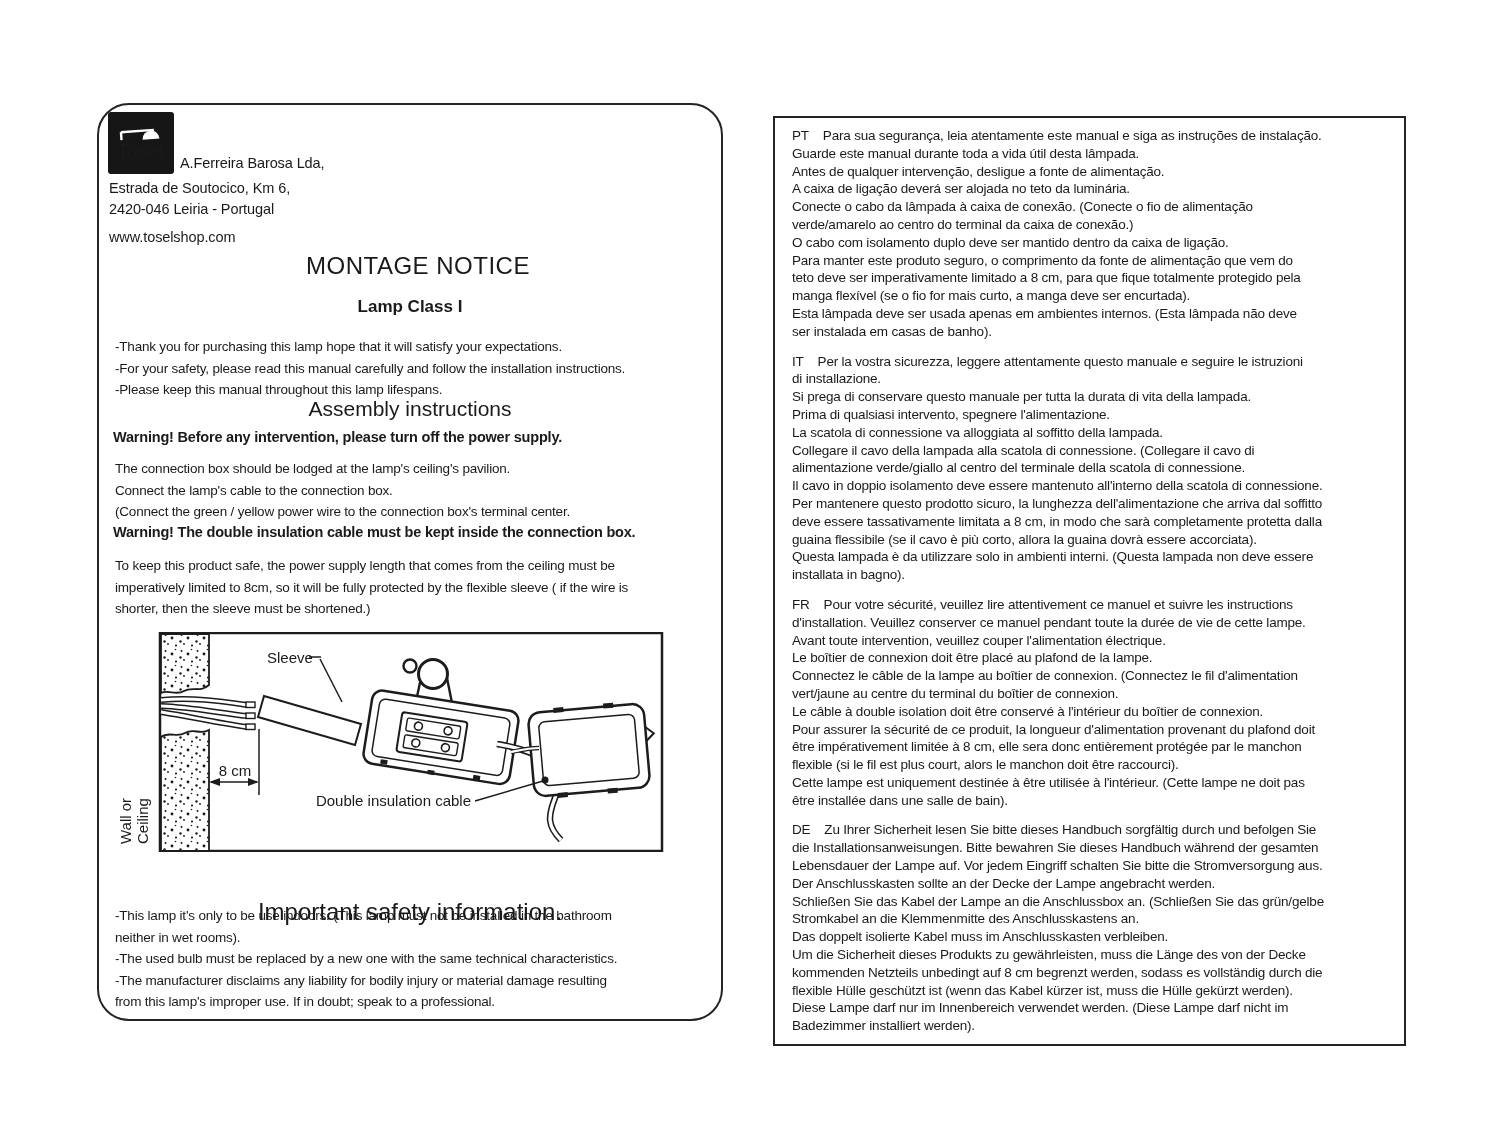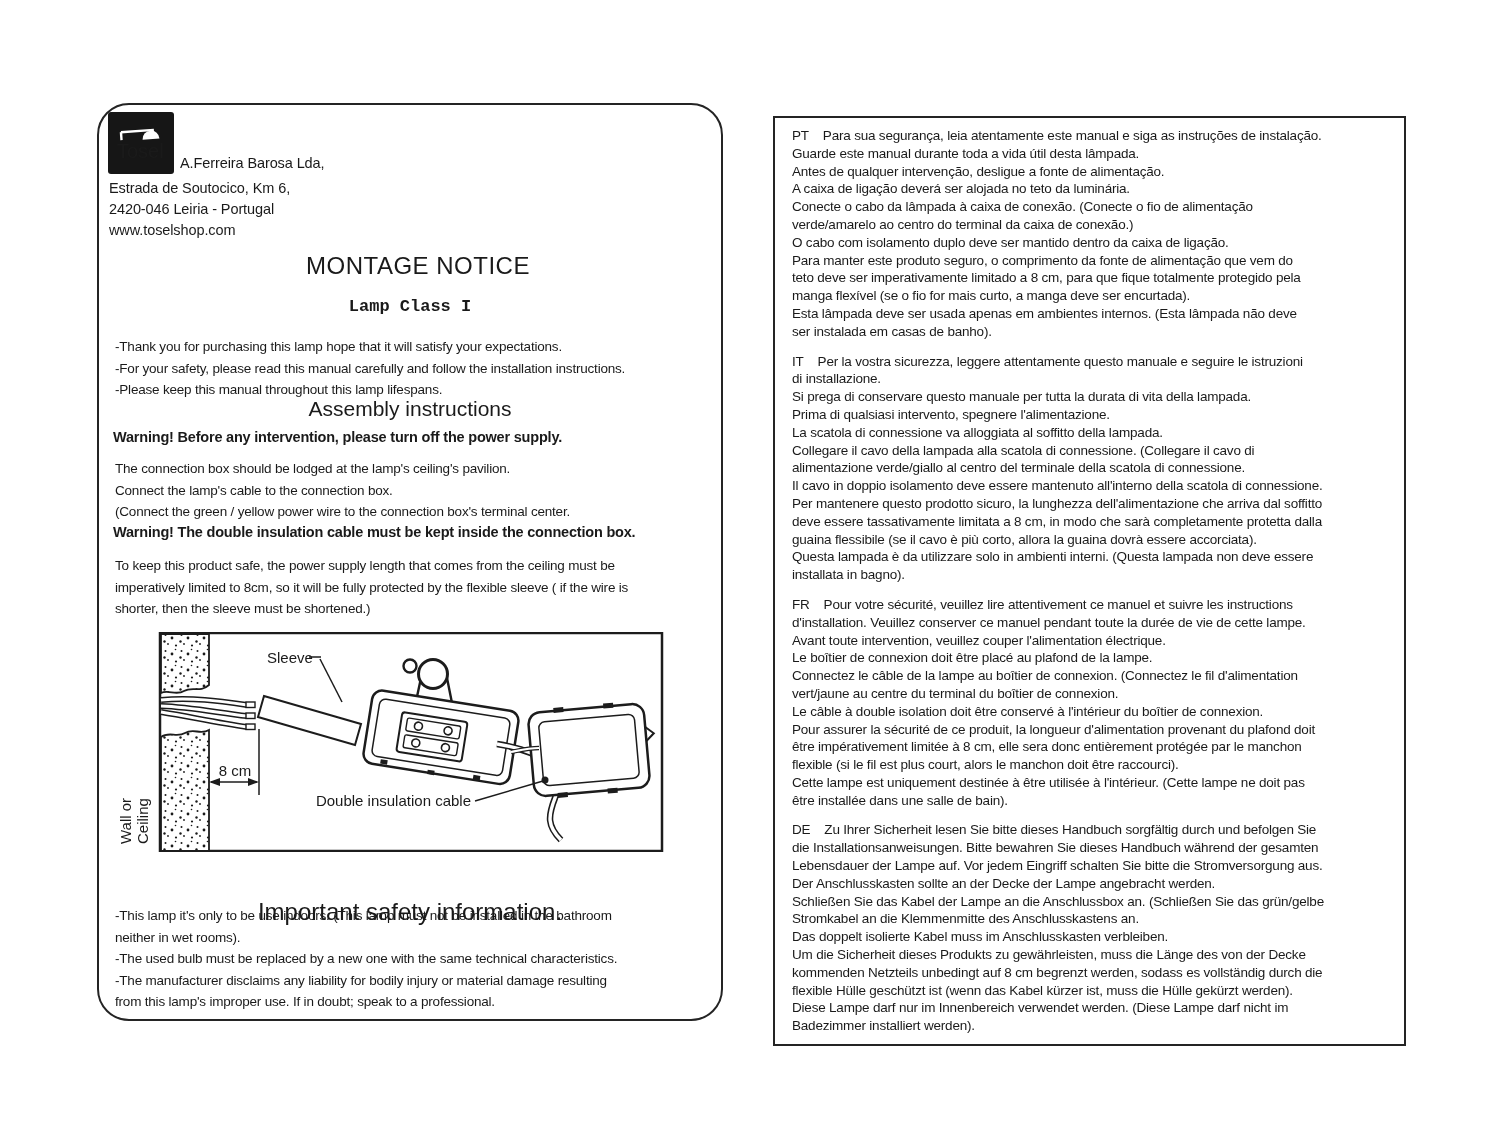--- a/index.html
+++ b/index.html
@@ -38,24 +38,24 @@
         <line x1="13" y1="19" x2="46" y2="19" stroke="#ffffff" stroke-width="2.4"></line>
         <line x1="13" y1="19" x2="13" y2="27" stroke="#ffffff" stroke-width="2.4"></line>
         <path d="M34 28 a8.5 8.5 0 0 1 17 0 Z" fill="#ffffff"></path>
       </g>
       <text x="9" y="46" font-size="20" fill="#ffffff">Tosel</text>
     </svg>
 
     <div class="abs company" style="left:81px;top:50px;">A.Ferreira Barosa Lda,</div>
     <div class="abs company" style="left:10px;top:75px;text-align:center;">Estrada de Soutocico, Km 6,</div>
     <div class="abs company" style="left:10px;top:96px;">2420-046 Leiria - Portugal</div>
-    <div class="abs company" style="left:10px;top:117px;text-align:right;">www.toselshop.com</div>
+    <div class="abs company" style="left:10px;top:124px;text-align:right;">www.toselshop.com</div>
 
     <div class="abs center h-title" style="top:147px;margin-left:8px;">MONTAGE NOTICE</div>
-    <div class="abs center h-sub" style="top:192px;font-family:Liberation Mono, monospace;">Lamp Class I</div>
+    <div class="abs center h-sub" style="top:192px;">Lamp Class I</div>
 
     <div class="abs body-txt pre" style="left:16px;top:231px;">-Thank you for purchasing this lamp hope that it will satisfy your expectations.
 -For your safety, please read this manual carefully and follow the installation instructions.
 -Please keep this manual throughout this lamp lifespans.</div>
 
     <div class="abs warn pre" style="left:14px;top:324px;">Warning! Before any intervention, please turn off the power supply.</div>
 
     <div class="abs center h-sec" style="top:292px;">Assembly instructions</div>
 
     <div class="abs body-txt pre" style="left:16px;top:353px;">The connection box should be lodged at the lamp's ceiling's pavilion.

